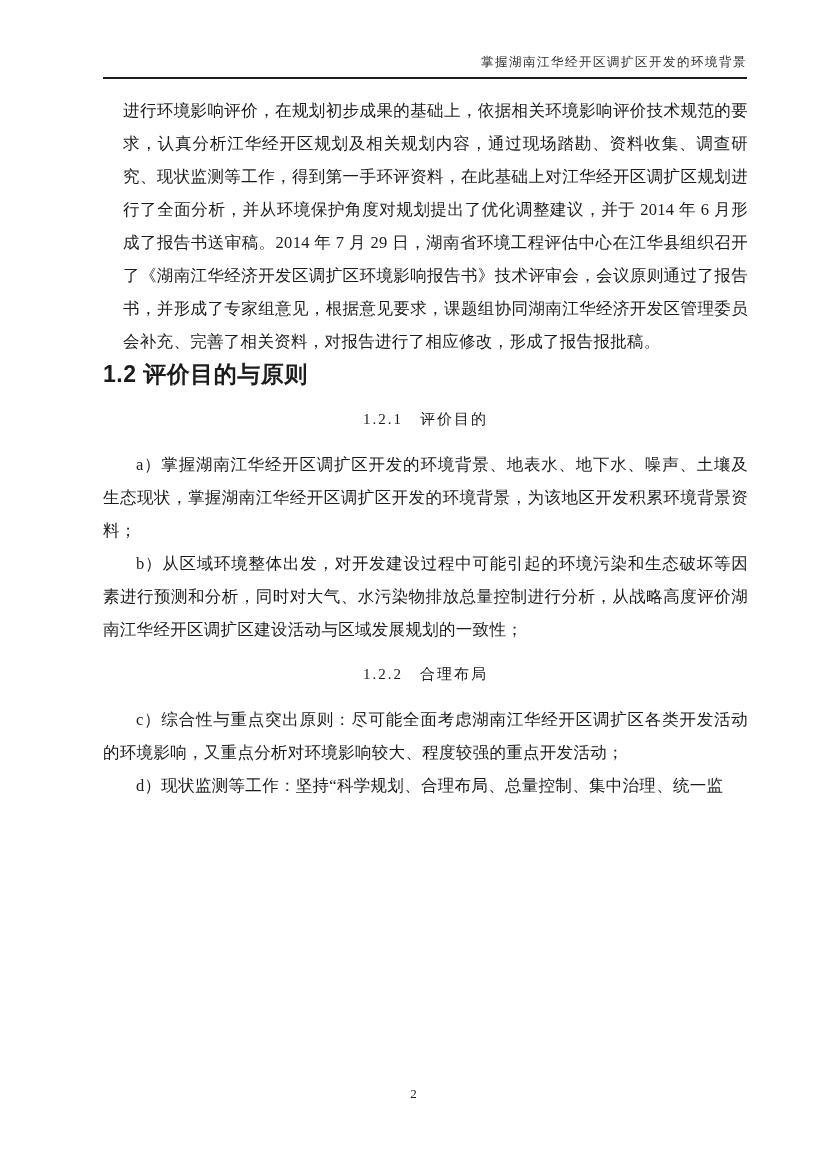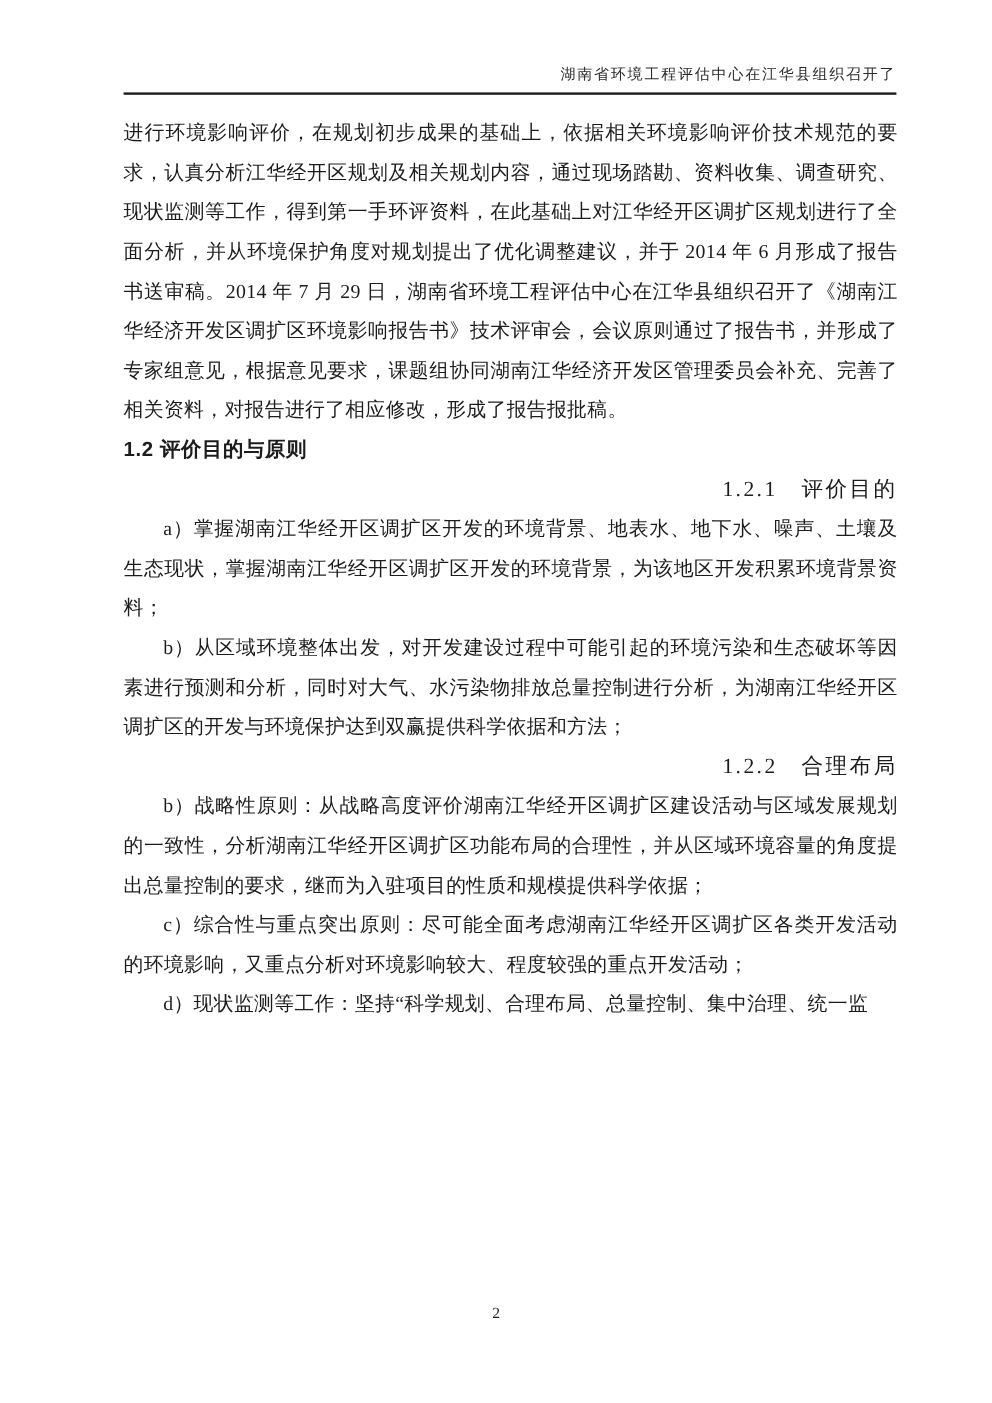--- a/index.html
+++ b/index.html
@@ -42,73 +42,73 @@
     text-align: justify;
     text-justify: inter-ideograph;
     letter-spacing: 0.3px;
   }
   .content p {
     margin: 0;
     text-indent: 2em;
   }
   .content p.continuation {
     text-indent: 0;
+    margin-left: 20px;
   }
   .content h2 {
     margin: 0;
-    font-size: 17px;
+    font-size: 23px;
     font-weight: bold;
     line-height: 33px;
     text-align: left;
     font-family: "Liberation Sans", "DejaVu Sans", sans-serif;
     letter-spacing: 0.5px;
   }
   .content h3 {
-    margin: 0;
-    font-size: 18px;
+    margin: 12px;
+    font-size: 15px;
     font-weight: normal;
     line-height: 33px;
-    text-align: right;
+    text-align: center;
     letter-spacing: 2px;
   }
   .page-footer {
     position: absolute;
     left: 0;
     top: 1086px;
     width: 827px;
     text-align: center;
     font-size: 13px;
     color: #1c1c1c;
   }
 </style>
 </head>
 <body>
 
 <div class="page">
 
-  <div class="running-header">湖南省环境工程评估中心在江华县组织召开了</div>
+  <div class="running-header">掌握湖南江华经开区调扩区开发的环境背景</div>
   <div class="header-rule"></div>
 
   <div class="content">
 
     <p class="continuation">进行环境影响评价，在规划初步成果的基础上，依据相关环境影响评价技术规范的要求，认真分析江华经开区规划及相关规划内容，通过现场踏勘、资料收集、调查研究、现状监测等工作，得到第一手环评资料，在此基础上对江华经开区调扩区规划进行了全面分析，并从环境保护角度对规划提出了优化调整建议，并于 2014 年 6 月形成了报告书送审稿。2014 年 7 月 29 日，湖南省环境工程评估中心在江华县组织召开了《湖南江华经济开发区调扩区环境影响报告书》技术评审会，会议原则通过了报告书，并形成了专家组意见，根据意见要求，课题组协同湖南江华经济开发区管理委员会补充、完善了相关资料，对报告进行了相应修改，形成了报告报批稿。</p>
 
     <h2>1.2 评价目的与原则</h2>
 
     <h3>1.2.1　评价目的</h3>
 
     <p>a）掌握湖南江华经开区调扩区开发的环境背景、地表水、地下水、噪声、土壤及生态现状，掌握湖南江华经开区调扩区开发的环境背景，为该地区开发积累环境背景资料；</p>
 
-    <p>b）从区域环境整体出发，对开发建设过程中可能引起的环境污染和生态破坏等因素进行预测和分析，同时对大气、水污染物排放总量控制进行分析，为湖南江华经开区调扩区的开发与环境保护达到双赢提供科学依据和方法；</p>
+    <p>b）从区域环境整体出发，对开发建设过程中可能引起的环境污染和生态破坏等因素进行预测和分析，同时对大气、水污染物排放总量控制进行分析，从战略高度评价湖南江华经开区调扩区建设活动与区域发展规划的一致性；</p>
 
 
     <h3>1.2.2　合理布局</h3>
 
 
-    <p>b）战略性原则：从战略高度评价湖南江华经开区调扩区建设活动与区域发展规划的一致性，分析湖南江华经开区调扩区功能布局的合理性，并从区域环境容量的角度提出总量控制的要求，继而为入驻项目的性质和规模提供科学依据；</p>
 
     <p>c）综合性与重点突出原则：尽可能全面考虑湖南江华经开区调扩区各类开发活动的环境影响，又重点分析对环境影响较大、程度较强的重点开发活动；</p>
 
     <p>d）现状监测等工作：坚持“科学规划、合理布局、总量控制、集中治理、统一监</p>
 
   </div>
 
   <div class="page-footer">2</div>
 
 </div>

